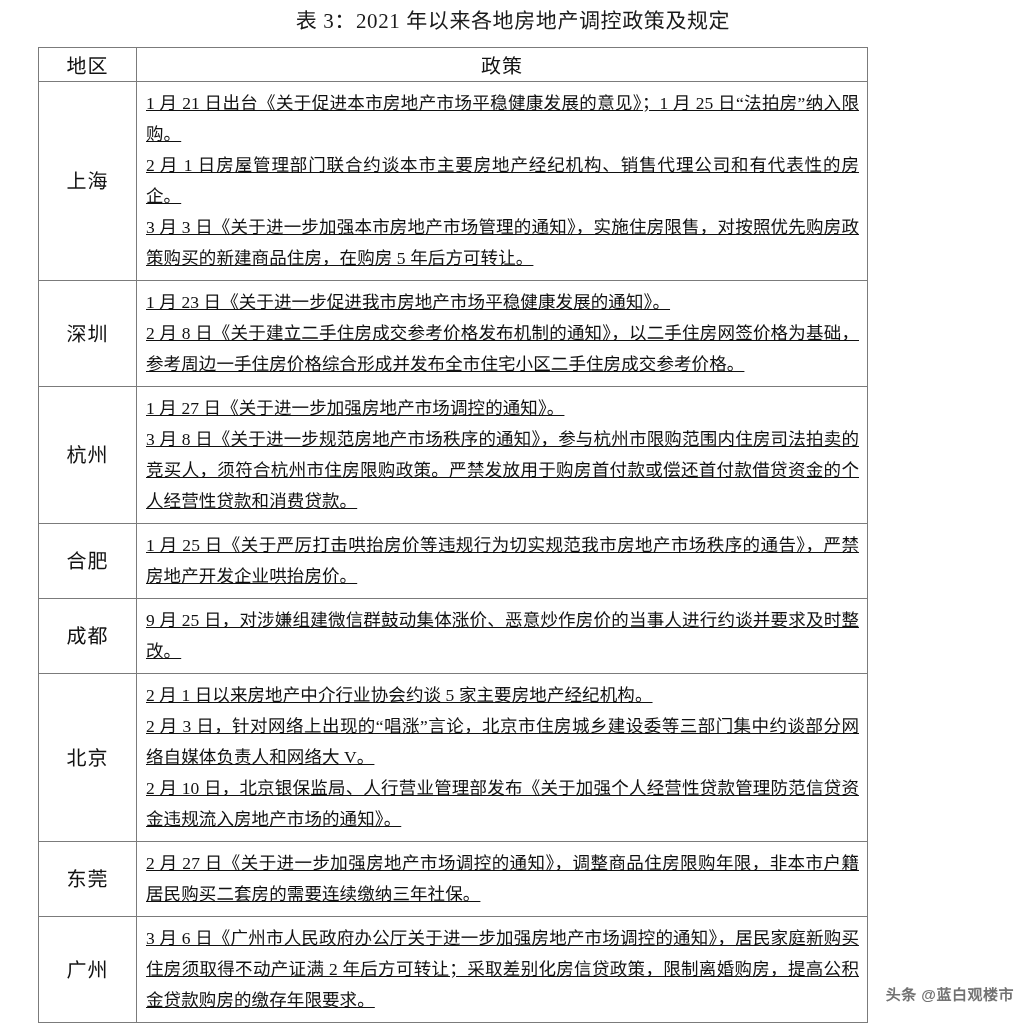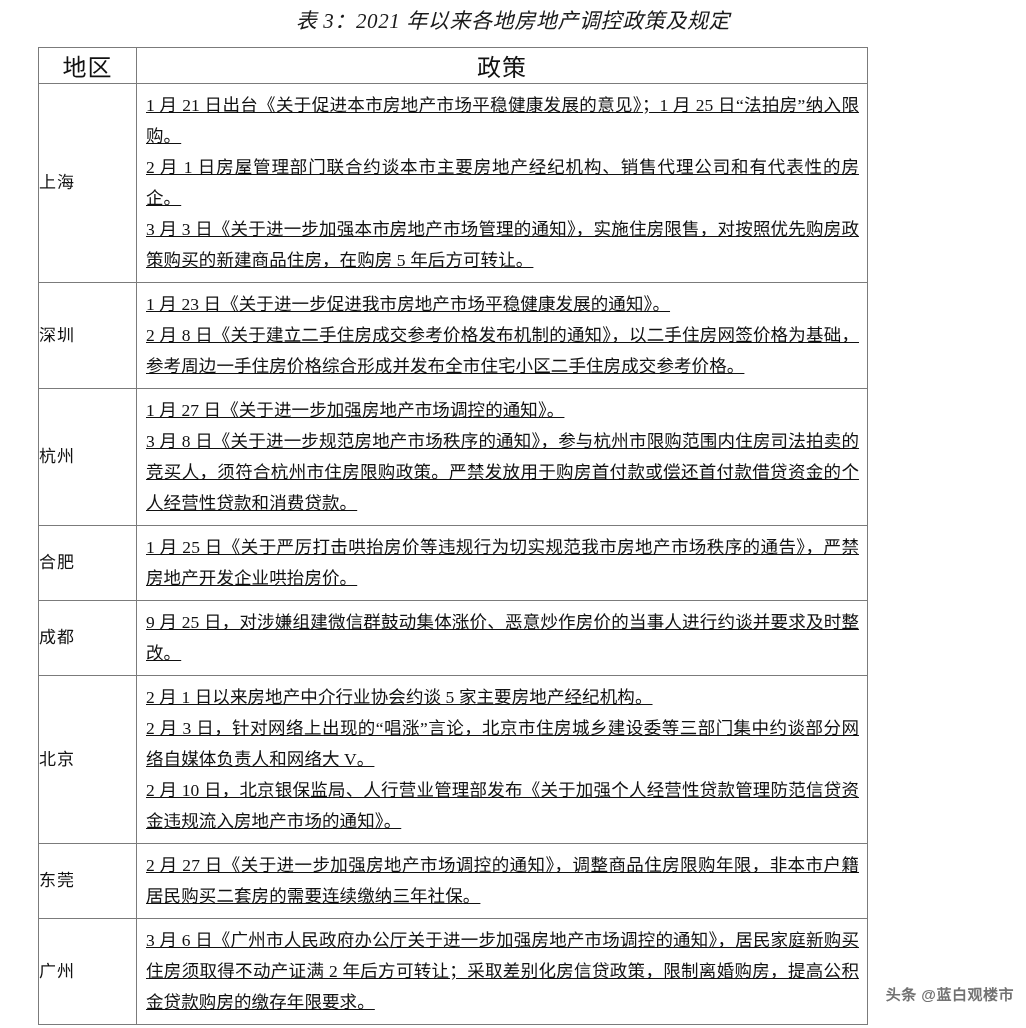--- a/index.html
+++ b/index.html
@@ -30,21 +30,20 @@
     left: 0;
     top: 6px;
     width: 1026px;
     text-align: center;
     font-size: 21px;
     line-height: 30px;
     letter-spacing: 0.6px;
     font-family: "Liberation Serif", "DejaVu Serif", serif;
     color: #1a1a1a;
     white-space: nowrap;
-    font-style: italic;
   }
 
   
   .policy-table {
     position: absolute;
     left: 38px;
     top: 47px;
     width: 829px;
     border-collapse: collapse;
     table-layout: fixed;
@@ -59,28 +58,28 @@
     border: 1px solid #7b7b7b;
     padding: 0;
     vertical-align: middle;
     background: #ffffff;
   }
 
   .policy-table thead th {
     height: 33px;
     text-align: center;
     font-weight: normal;
-    font-size: 24px;
+    font-size: 20px;
     letter-spacing: 1px;
   }
 
   td.region-cell {
-    text-align: left;
+    text-align: center;
     vertical-align: middle;
-    font-size: 17px;
+    font-size: 20px;
     letter-spacing: 1px;
     line-height: 26px;
   }
 
   td.policy-cell {
     text-align: left;
     vertical-align: middle;
     padding: 6px 8px 6px 9px;
     text-decoration: underline;
   }

